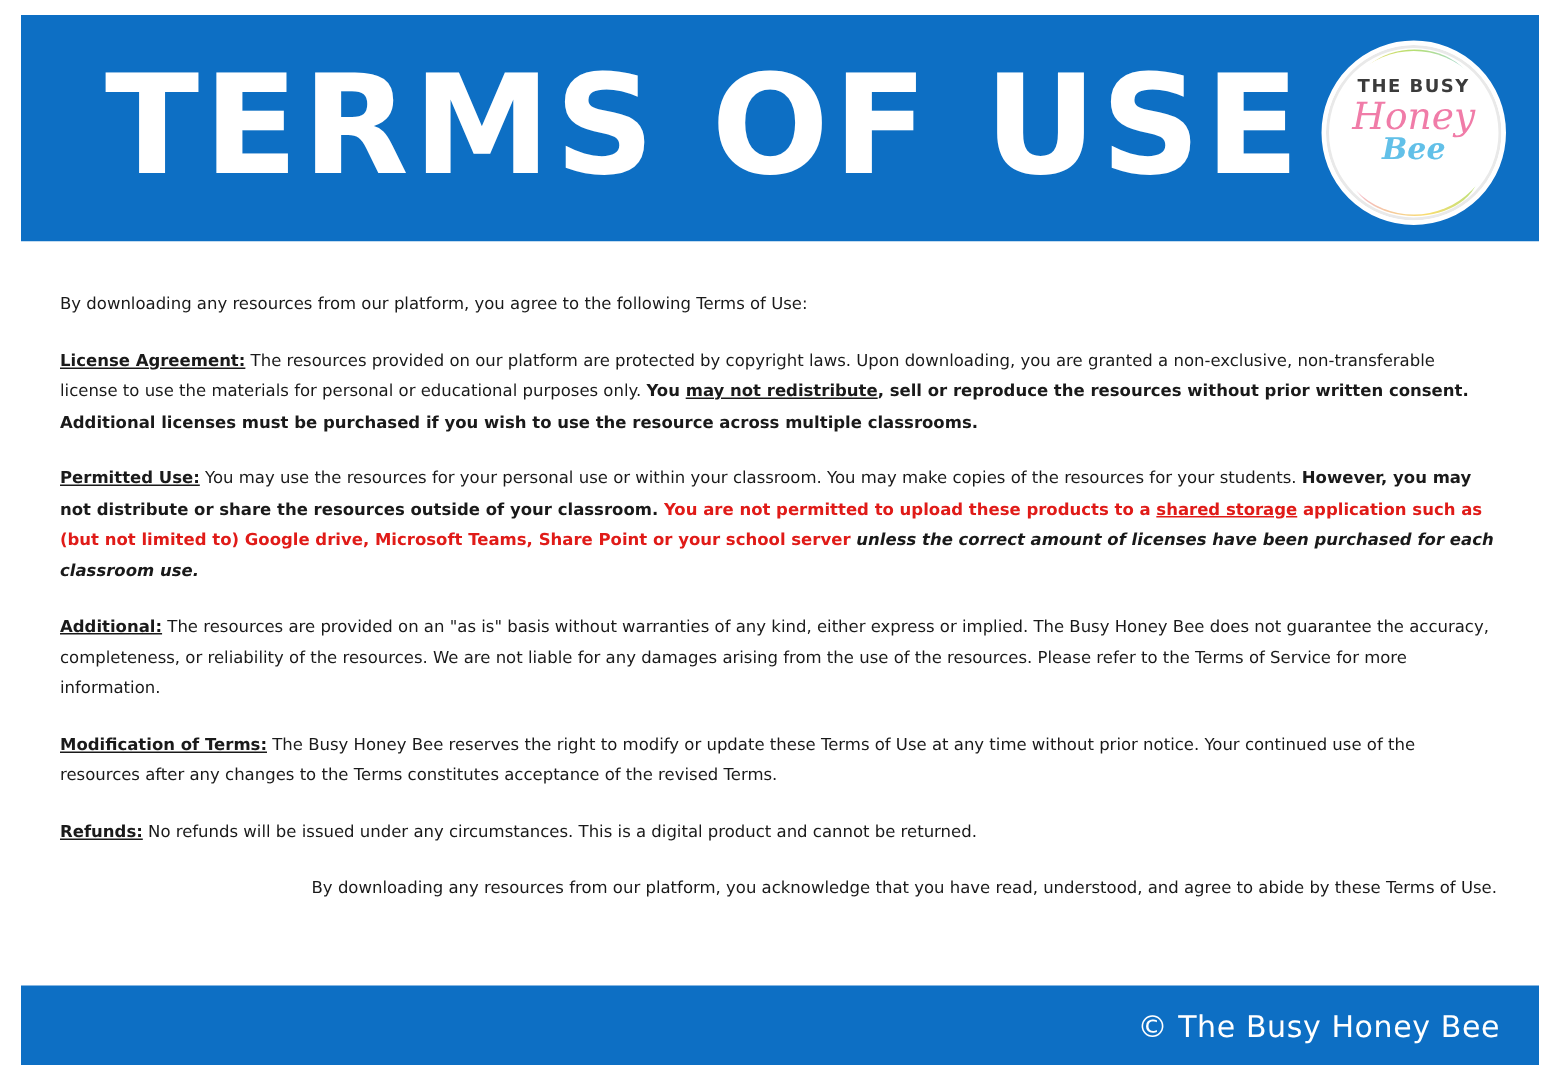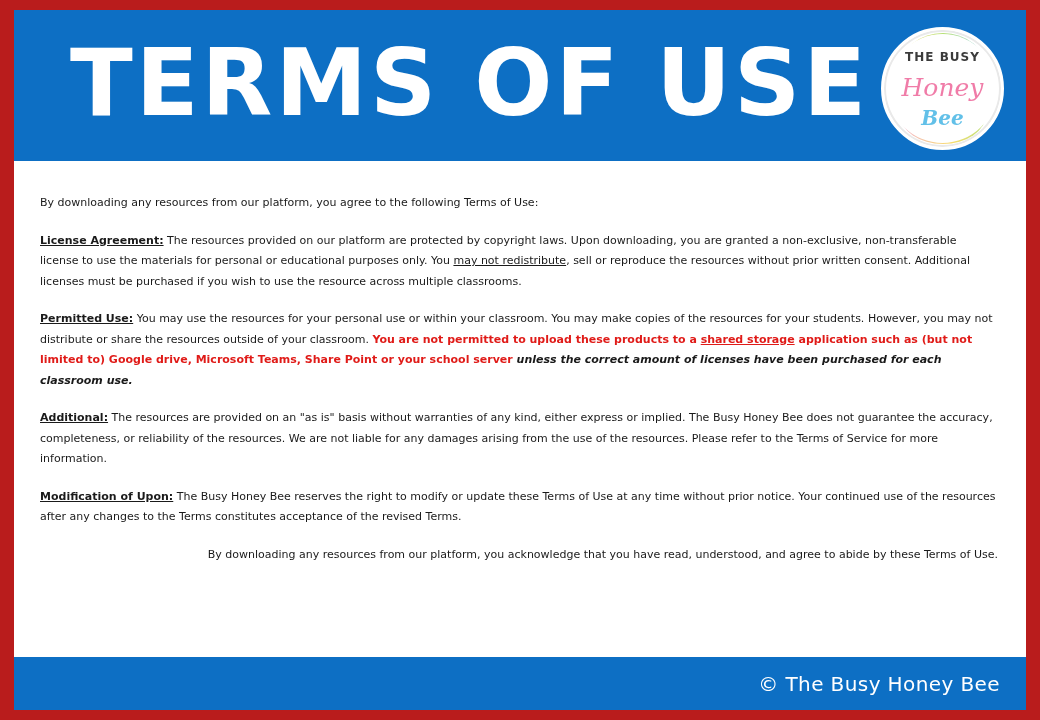--- a/index.html
+++ b/index.html
@@ -10,21 +10,21 @@
   body {
     width: 1040px;
     height: 720px;
     font-family: "Liberation Sans", sans-serif;
     overflow: hidden;
   }
   .page {
     position: relative;
     width: 1040px;
     height: 720px;
-    background: #b91c1c;
+    background: #ffffff;
     box-sizing: border-box;
   }
   .sheet {
     position: absolute;
     left: 14px;
     top: 10px;
     width: 1012px;
     height: 700px;
     background: #ffffff;
     box-sizing: border-box;
@@ -69,21 +69,21 @@
     position: absolute;
     left: 4px;
     top: 4px;
     right: 4px;
     bottom: 4px;
     border-radius: 50%;
     background: #ffffff;
     display: flex;
     flex-direction: column;
     align-items: center;
-    justify-content: space-between;
+    justify-content: flex-start;
   }
   .logo-line1 {
     font-family: "DejaVu Sans", sans-serif;
     font-weight: bold;
     font-size: 12px;
     letter-spacing: 1px;
     color: #3b3b3b;
     margin-top: 16px;
   }
   .logo-line2 {
@@ -147,21 +147,21 @@
   }
   p.para.last {
     margin-bottom: 0;
     text-align: right;
   }
   .lbl {
     font-weight: bold;
     text-decoration: underline;
   }
   .b {
-    font-weight: normal;
+    font-weight: bold;
   }
   .u {
     text-decoration: underline;
   }
   .red {
     color: #e01b18;
     font-weight: bold;
   }
   .red-u {
     color: #e01b18;
@@ -225,23 +225,26 @@
 
       <p class="para">
         <span class="lbl">Permitted Use:</span><span> You may use the resources for your personal use or within your classroom. You may make copies of the resources for your students. </span><span class="b">However, you may not distribute or share the resources outside of your classroom. </span><span class="red">You are not permitted to upload these products to a </span><span class="red-u">shared storage</span><span class="red"> application such as (but not limited to) Google drive, Microsoft Teams, Share Point or your school server </span><span class="ital-b">unless the correct amount of licenses have been purchased for each classroom use.</span>
       </p>
 
       <p class="para">
         <span class="lbl">Additional:</span><span> The resources are provided on an "as is" basis without warranties of any kind, either express or implied. The Busy Honey Bee does not guarantee the accuracy, completeness, or reliability of the resources. We are not liable for any damages arising from the use of the resources. Please refer to the Terms of Service for more information.</span>
       </p>
 
       <p class="para">
-        <span class="lbl">Modification of Upon:</span><span> The Busy Honey Bee reserves the right to modify or update these Terms of Use at any time without prior notice. Your continued use of the resources after any changes to the Terms constitutes acceptance of the revised Terms.</span>
-      </p>
-
+        <span class="lbl">Modification of Terms:</span><span> The Busy Honey Bee reserves the right to modify or update these Terms of Use at any time without prior notice. Your continued use of the resources after any changes to the Terms constitutes acceptance of the revised Terms.</span>
+      </p>
+
+      <p class="para">
+        <span class="lbl">Refunds:</span><span> No refunds will be issued under any circumstances. This is a digital product and cannot be returned.</span>
+      </p>
 
       <p class="para last">
         <span>By downloading any resources from our platform, you acknowledge that you have read, understood, and agree to abide by these Terms of Use.</span>
       </p>
 
     </div>
 
     <div class="footer-band">
       <div class="footer-text">© The Busy Honey Bee</div>
     </div>

